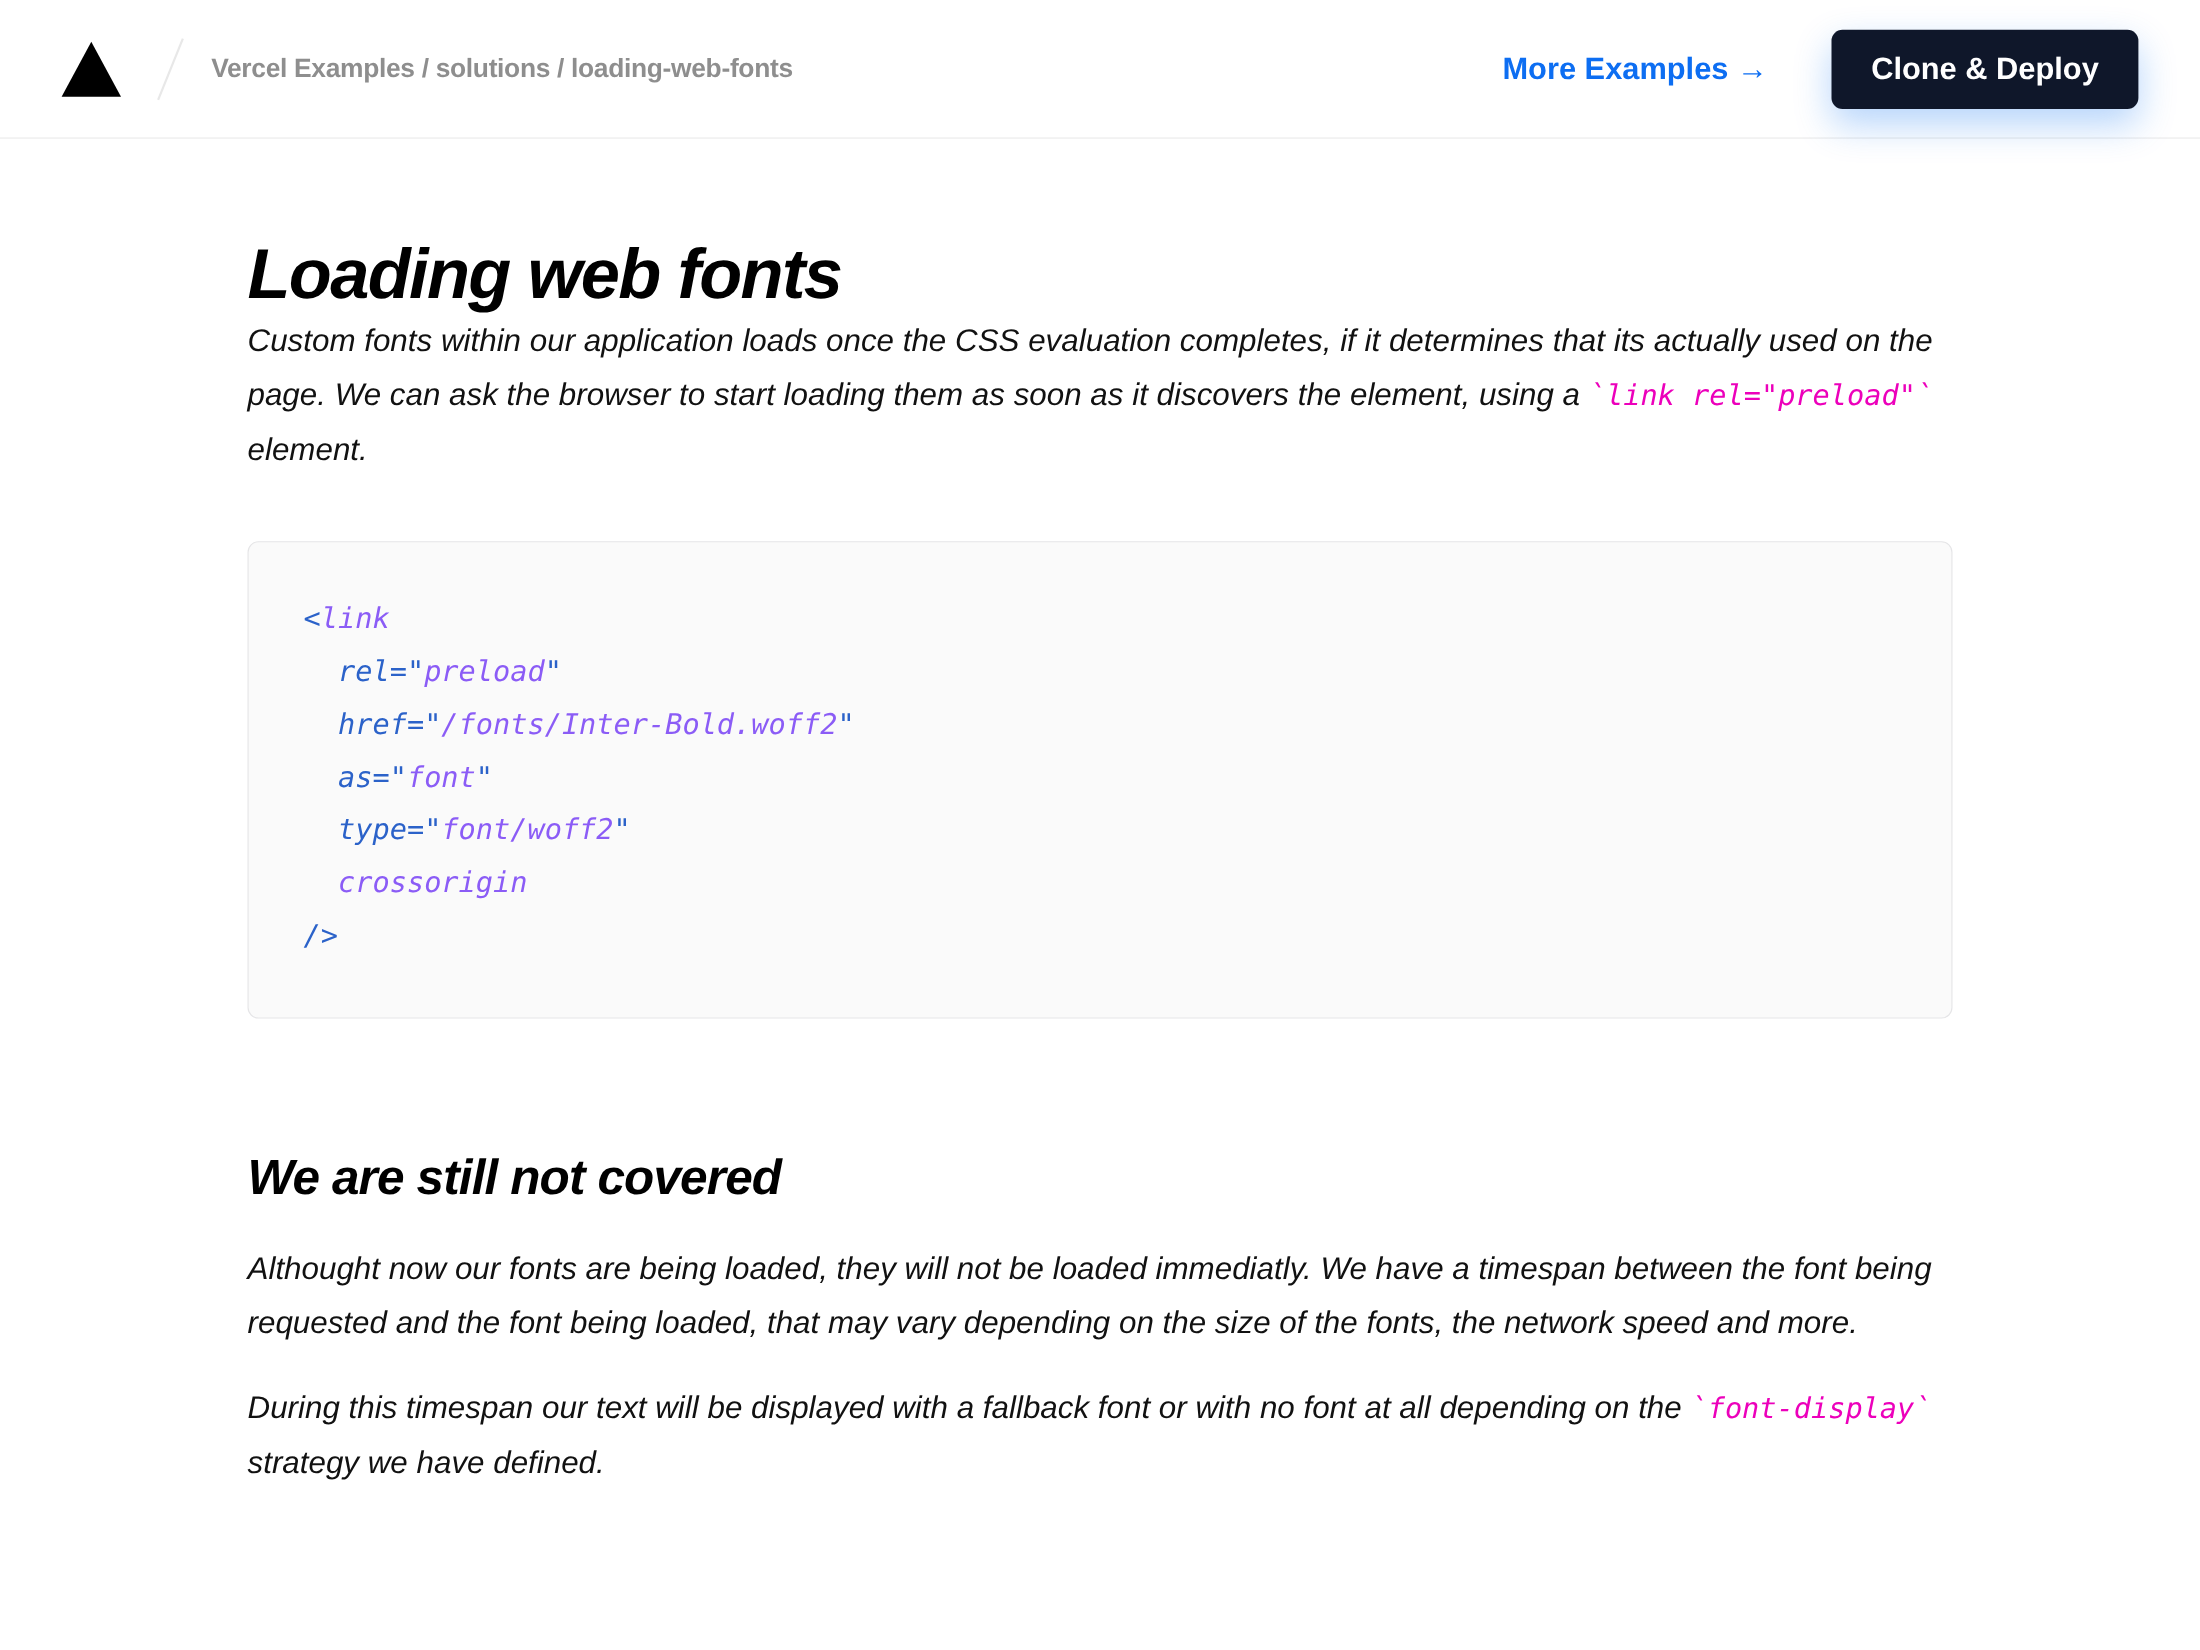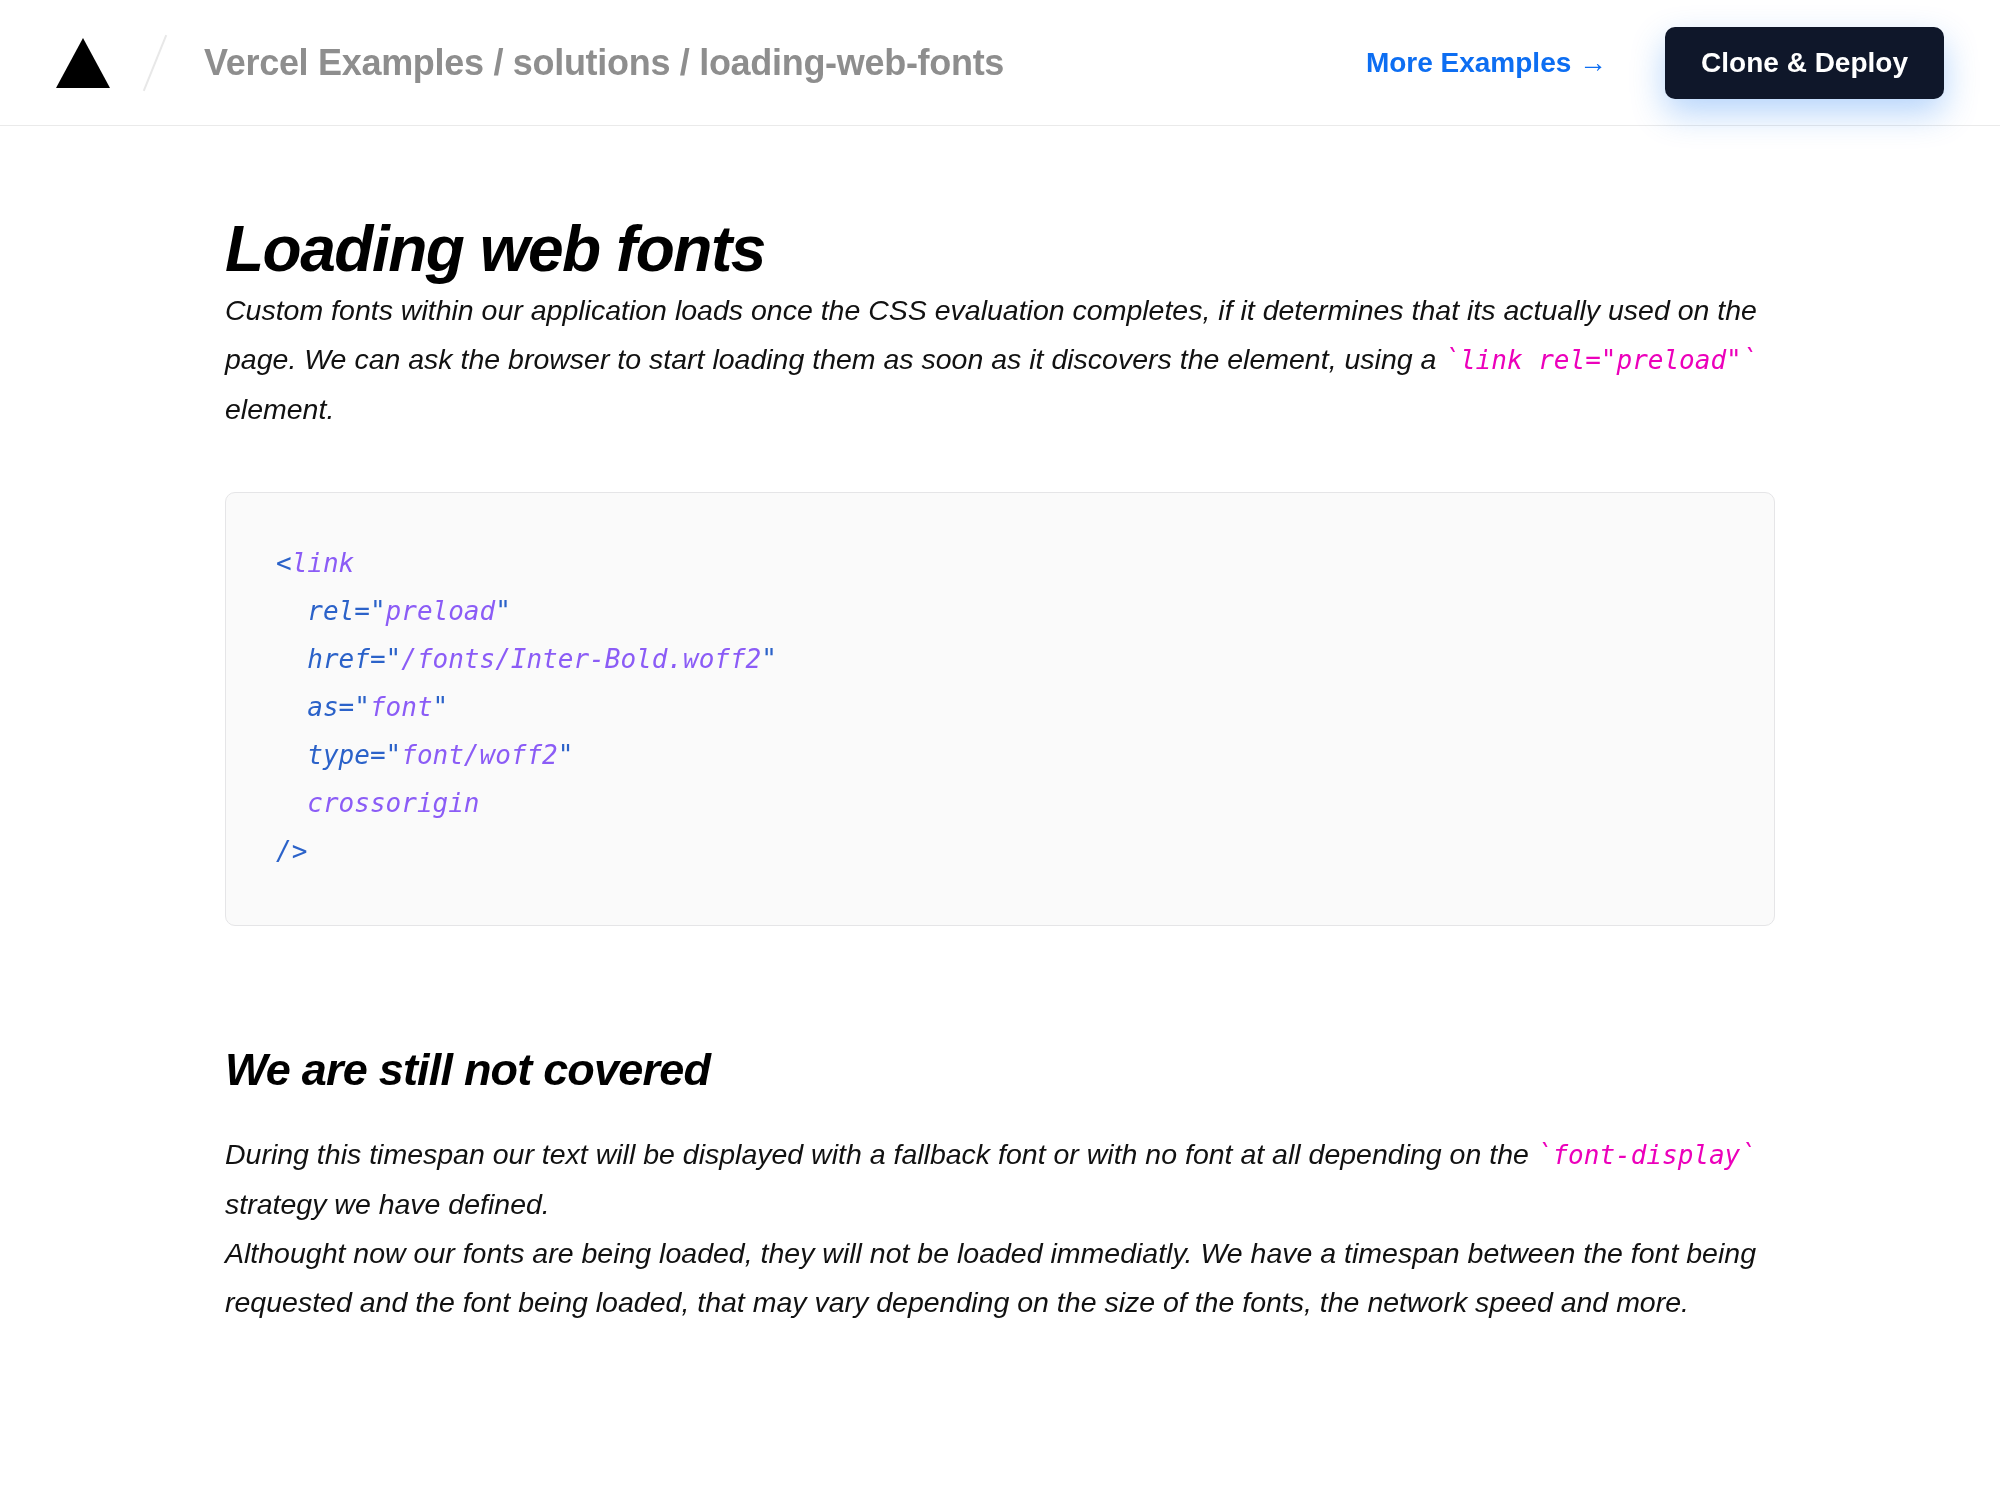--- a/index.html
+++ b/index.html
@@ -28,25 +28,24 @@
     cursor: pointer;
   }
   .crumb-slash {
     width: 2px; height: 60px;
     background: #e8e8e8;
     transform: rotate(22deg);
     margin: 0 36px 0 44px;
   }
   .breadcrumb {
     color: #8e8e8e;
-    font-size: 36px;
+    font-size: 24px;
     font-weight: 600;
     letter-spacing: -0.3px;
     white-space: nowrap;
-    margin-left: 12px;
   }
   .header-right {
     margin-left: auto;
     display: flex;
     align-items: center;
     gap: 12px;
   }
   .more-examples {
     color: #0d6ef2;
     font-size: 28px;
@@ -143,16 +142,16 @@
 <span class="tok-blue">  rel="</span><span class="tok-purple">preload</span><span class="tok-blue">"</span>
 <span class="tok-blue">  href="</span><span class="tok-purple">/fonts/Inter-Bold.woff2</span><span class="tok-blue">"</span>
 <span class="tok-blue">  as="</span><span class="tok-purple">font</span><span class="tok-blue">"</span>
 <span class="tok-blue">  type="</span><span class="tok-purple">font/woff2</span><span class="tok-blue">"</span>
 <span class="tok-purple">  crossorigin</span>
 <span class="tok-blue">/&gt;</span></pre>
   </div>
 
   <h2 class="section-heading">We are still not covered</h2>
 
+  <p class="body-text">Althought now our fonts are being loaded, they will not be loaded immediatly. We have a timespan between the font being requested and the font being loaded, that may vary depending on the size of the fonts, the network speed and more.</p>
+
   <p class="body-text follow"><span>During this timespan our text will be displayed with a fallback font or with no font at all depending on the </span><code class="inline-code">`font-display`</code><span> strategy we have defined.</span></p>
-
-  <p class="body-text">Althought now our fonts are being loaded, they will not be loaded immediatly. We have a timespan between the font being requested and the font being loaded, that may vary depending on the size of the fonts, the network speed and more.</p>
 </main>
 
 </body></html>

